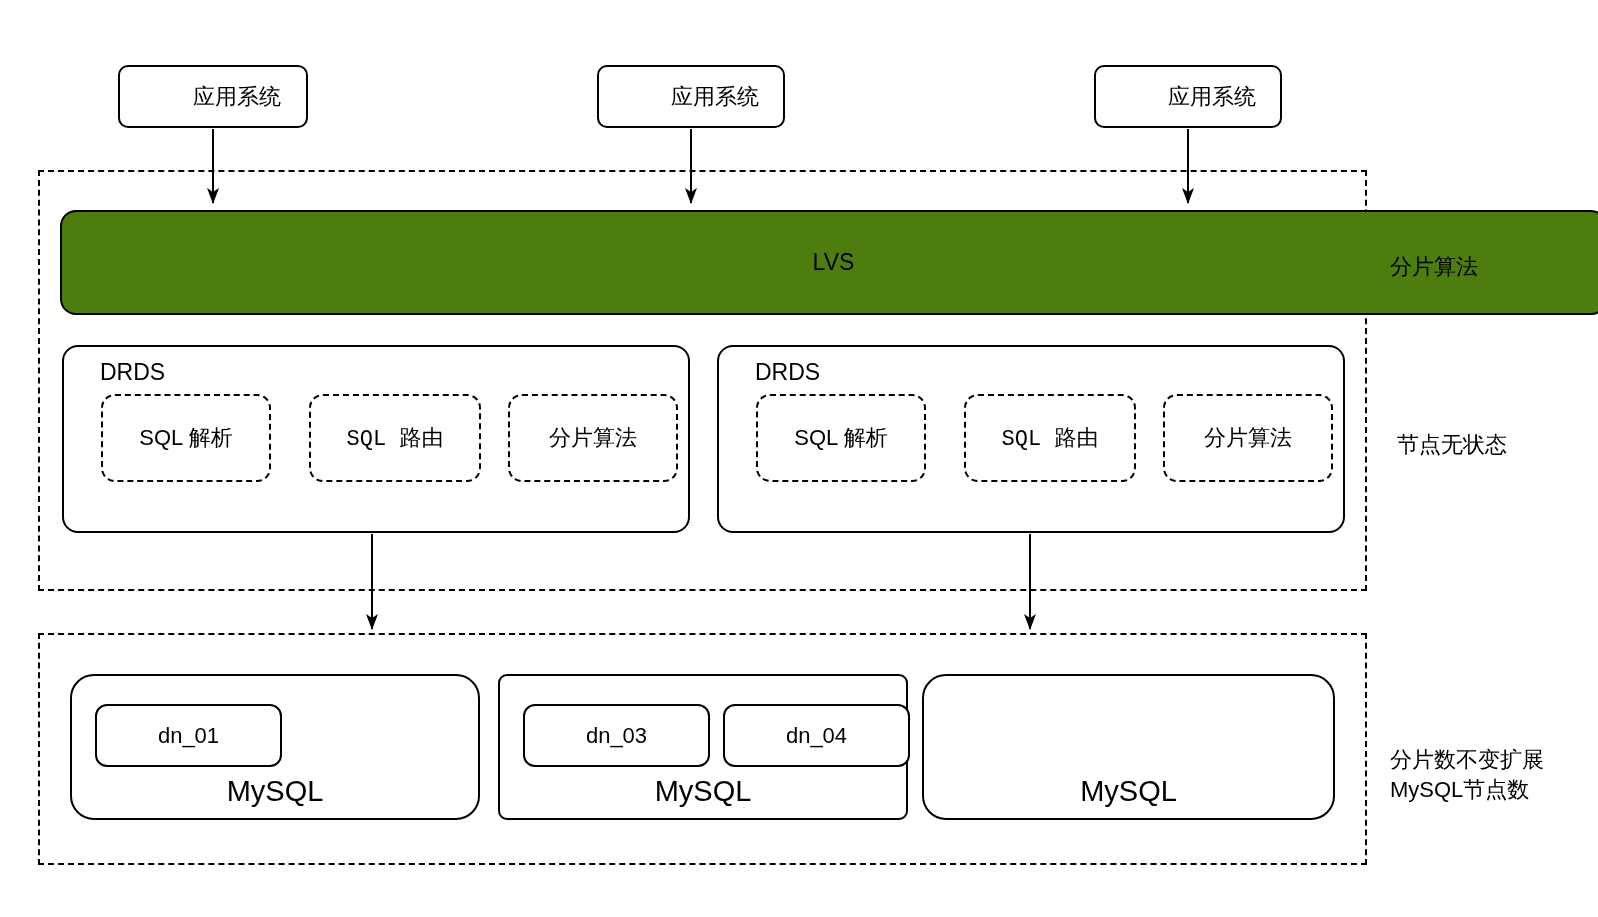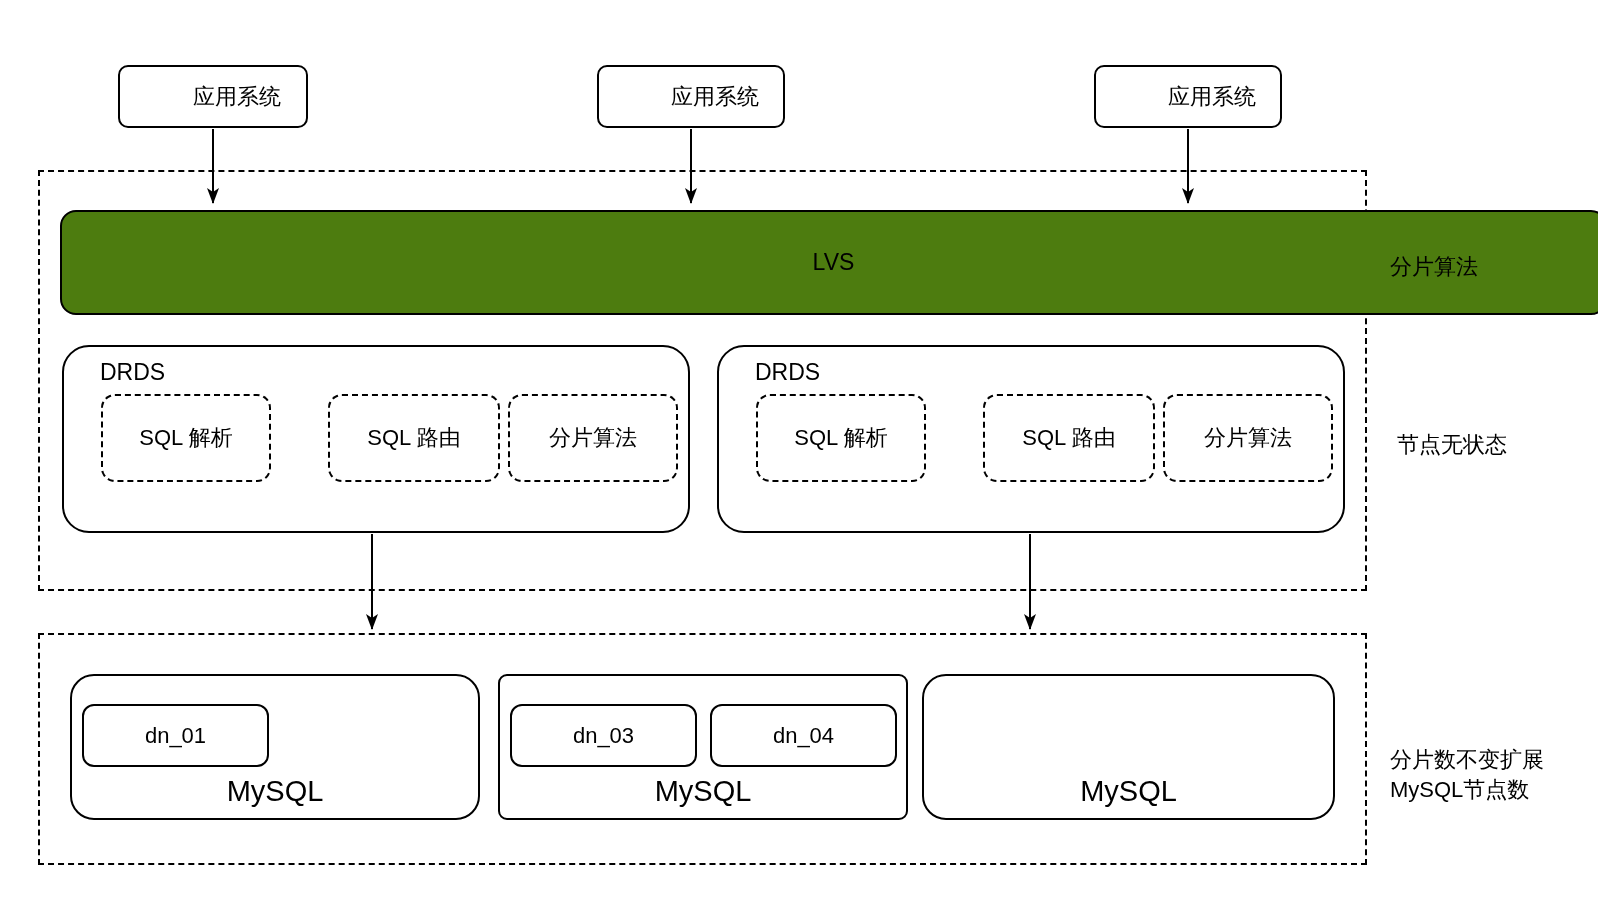--- a/index.html
+++ b/index.html
@@ -58,21 +58,21 @@
     box-sizing: border-box;
   }
 
   
   .drds-box {
     position: absolute;
     top: 345px;
     width: 628px;
     height: 188px;
     border: 2px solid #000;
-    border-radius: 27px;
+    border-radius: 16px;
     background: #fff;
     box-sizing: border-box;
   }
   .drds-title {
     position: absolute;
     left: 36px;
     top: 12px;
     font-size: 23px;
   }
   .drds-module {
@@ -82,21 +82,21 @@
     border: 2px dashed #000;
     border-radius: 14px;
     background: #fff;
     display: flex;
     align-items: center;
     justify-content: center;
     font-size: 22px;
     box-sizing: border-box;
   }
   .mod-1 { left: 37px;  width: 170px; align-items: center; }
-  .mod-2 { left: 264px; width: 172px; }
+  .mod-2 { left: 245px; width: 172px; font-family: Liberation Mono, monospace; }
   .mod-3 { left: 444px; width: 170px; }
 
   
   .mysql-group {
     position: absolute;
     top: 674px;
     height: 146px;
     border: 2px solid #000;
     border-radius: 24px;
     background: #fff;
@@ -108,20 +108,21 @@
     height: 63px;
     width: 187px;
     border: 2px solid #000;
     border-radius: 12px;
     background: #fff;
     display: flex;
     align-items: center;
     justify-content: center;
     font-size: 22px;
     box-sizing: border-box;
+    margin-left: 13px;
   }
   .dn-left  { left: 10px; }
   .dn-right { left: 210px; }
   .mysql-label {
     position: absolute;
     left: 0;
     bottom: 10px;
     width: 100%;
     text-align: center;
     font-size: 29px;

